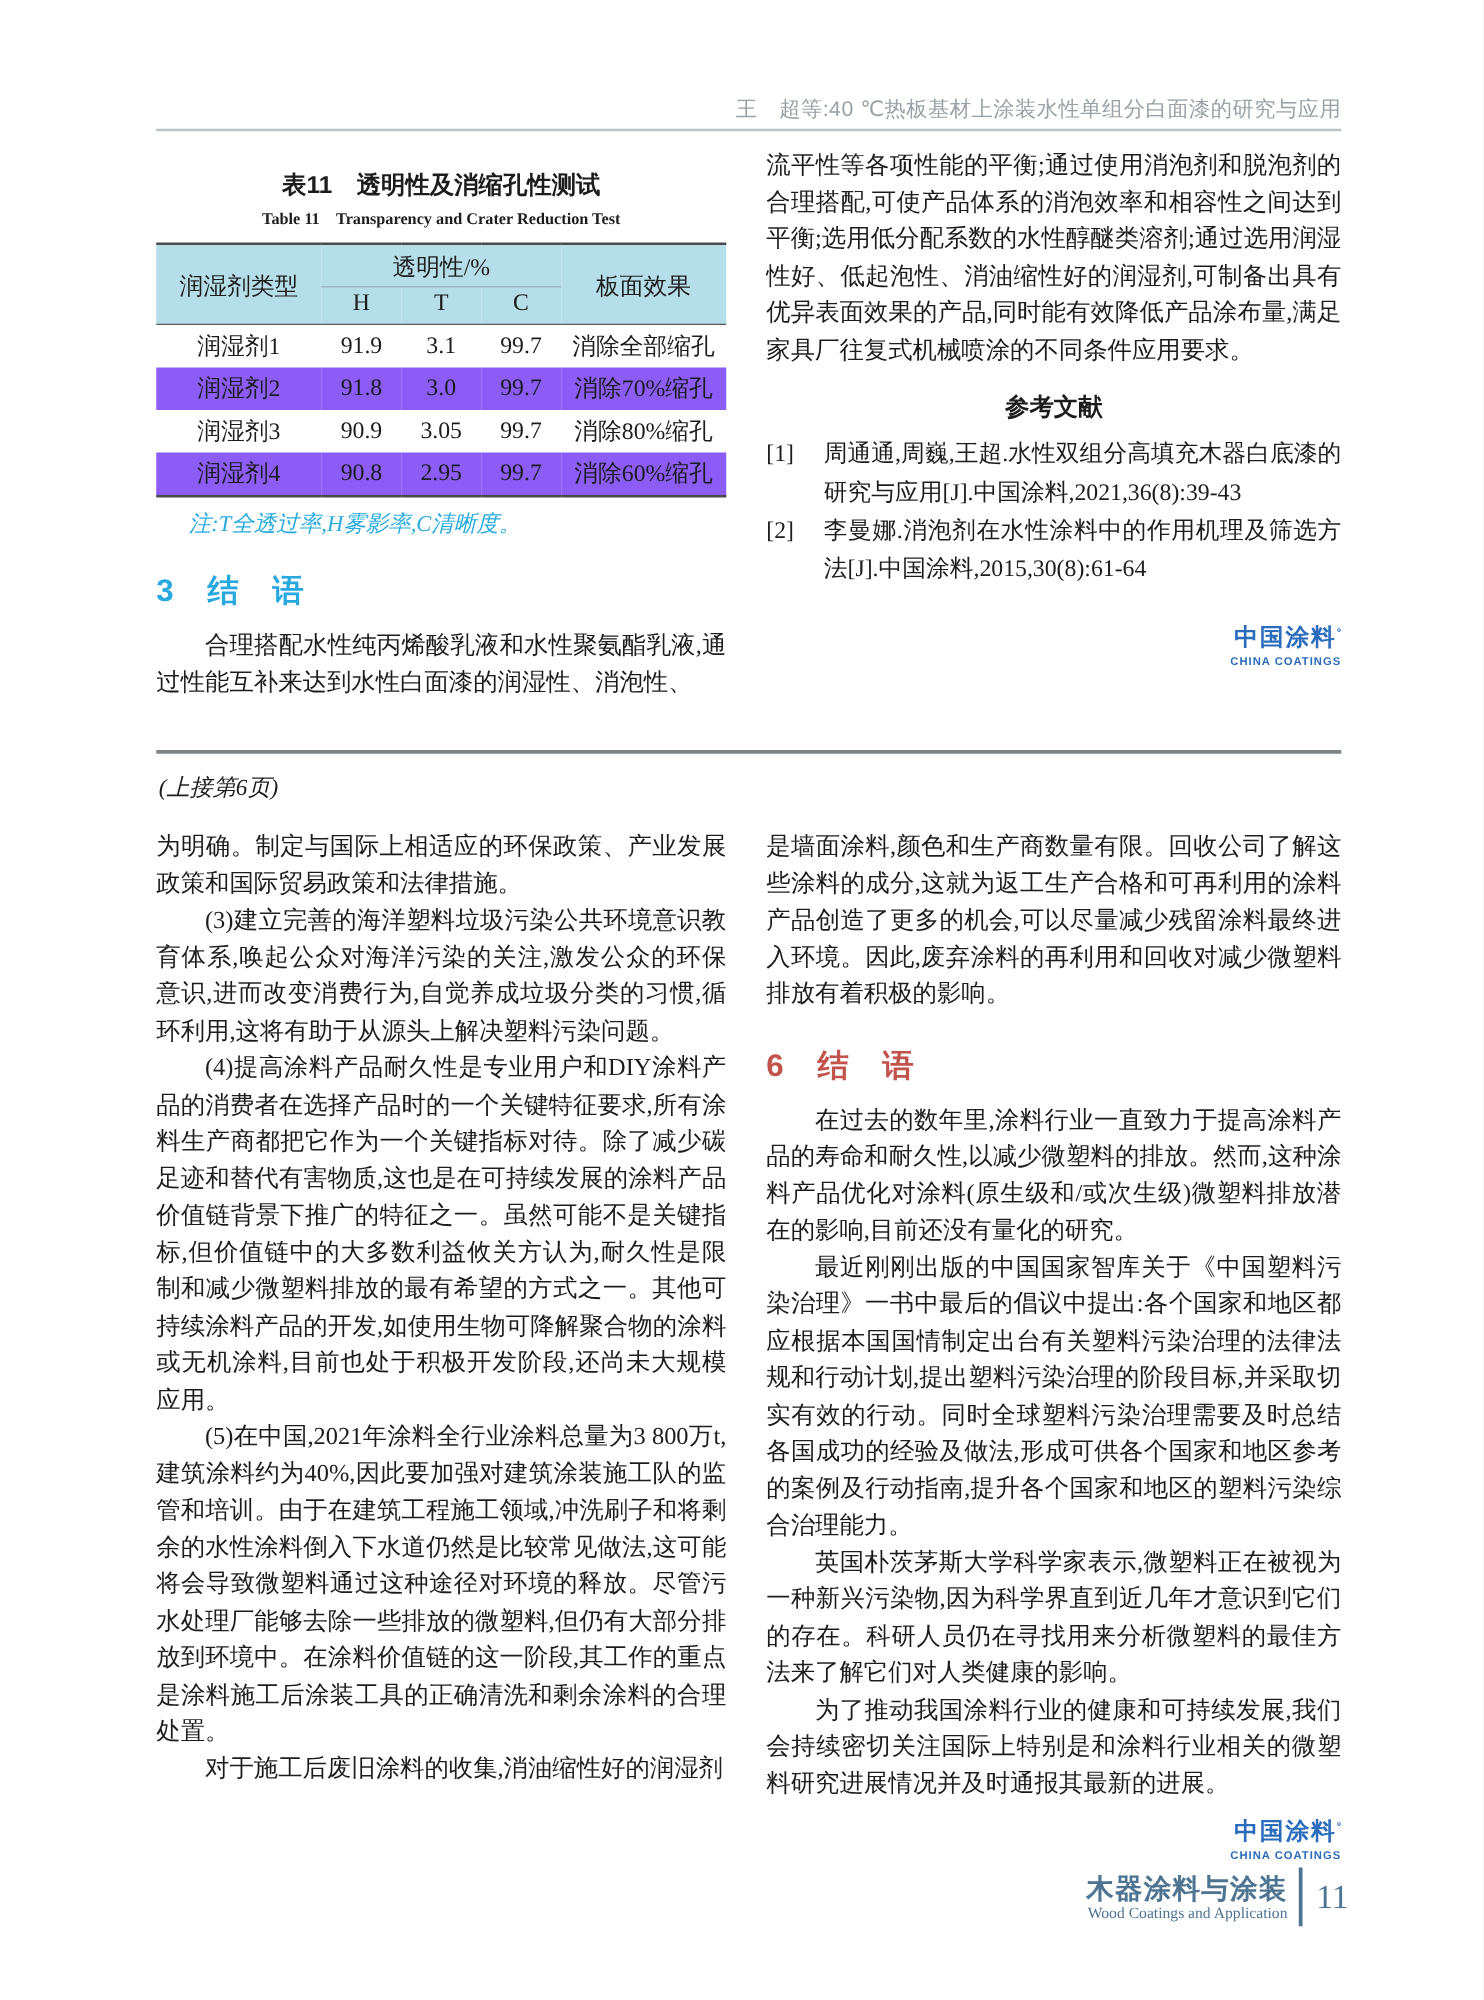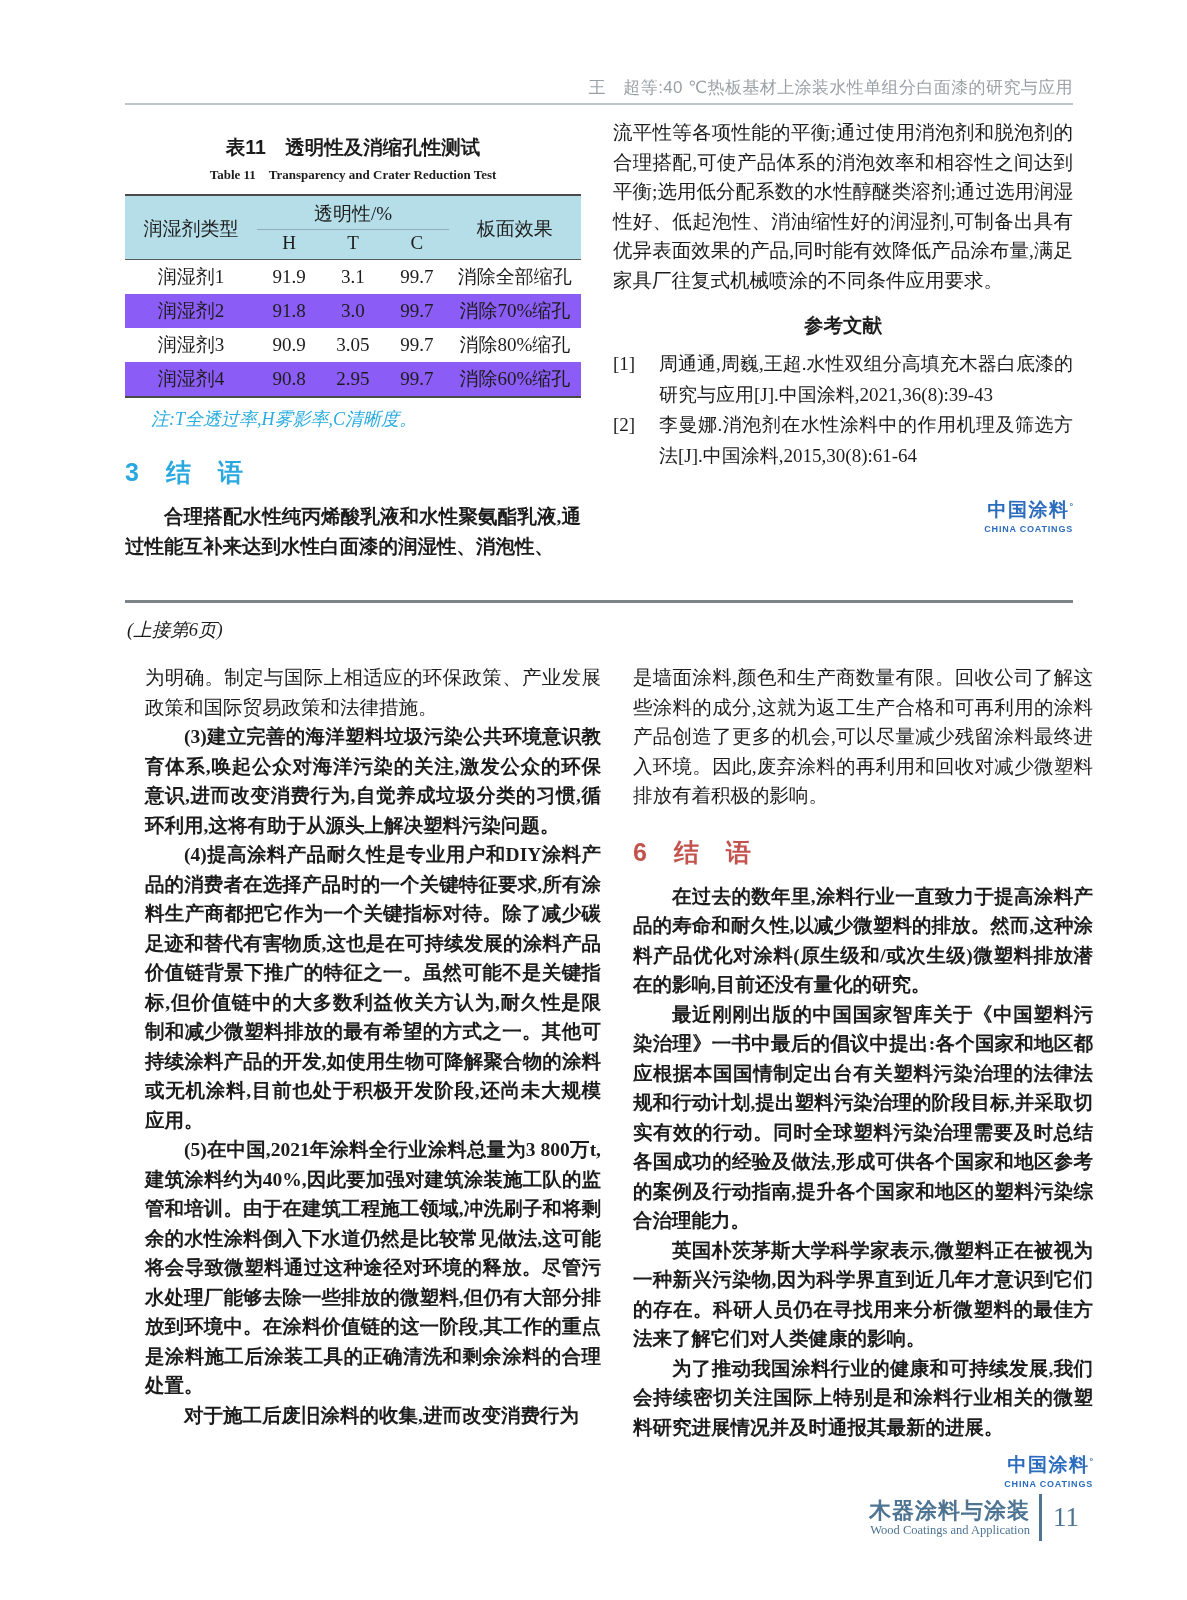--- a/index.html
+++ b/index.html
@@ -11,26 +11,26 @@
   
   .running-title {
     position:absolute; top:76px; right:114px;
     font-family:"Liberation Sans","DejaVu Sans",sans-serif;
     font-size:17px; color:#9aa1a6; letter-spacing:0.4px;
   }
   .header-rule { position:absolute; top:103px; left:125px; width:948px; height:2px; background:#bdc4c8; }
 
   
   .top-section { position:absolute; top:118px; left:125px; width:948px; display:flex; gap:32px; }
-  .bottom-section { position:absolute; top:663px; left:125px; width:948px; display:flex; gap:32px;margin-left:20px; }
+  .bottom-section { position:absolute; top:663px; left:125px; width:948px; display:flex; gap:32px; }
   .col-left { width:456px; flex:none; }
   .col-right { width:460px; flex:none; }
 
   .body-para { margin:0; font-size:19.5px; line-height:29.5px; text-align:justify; }
-  .indent { text-indent:2em;font-weight:bold; }
+  .indent { text-indent:2em; }
 
   
   .table-caption-zh { text-align:center; font-family:"Liberation Sans","DejaVu Sans",sans-serif; font-weight:bold; font-size:19.5px; margin:16px 0 5px; }
   .table-caption-en { text-align:center; font-weight:bold; font-size:13px; margin:0 0 10px; }
   table.data-table { width:100%; border-collapse:collapse; font-size:19px;
     border-top:2px solid #4a4a4a; border-bottom:2px solid #4a4a4a; }
   .data-table th { background:#b5dee9; font-weight:normal; text-align:center; padding:2px 0; }
   .data-table thead tr:first-child th { padding-top:5px; }
   .data-table thead tr:last-child th { padding-bottom:5px; }
   .data-table thead { border-bottom:1.5px solid #5a5a5a;padding-left:48px; }
@@ -170,21 +170,21 @@
   <div class="divider"></div>
   <div class="continued">(上接第6页)</div>
 
   <div class="bottom-section">
 
     <div class="col-left">
       <p class="body-para">为明确。制定与国际上相适应的环保政策、产业发展政策和国际贸易政策和法律措施。</p>
       <p class="body-para indent">(3)建立完善的海洋塑料垃圾污染公共环境意识教育体系,唤起公众对海洋污染的关注,激发公众的环保意识,进而改变消费行为,自觉养成垃圾分类的习惯,循环利用,这将有助于从源头上解决塑料污染问题。</p>
       <p class="body-para indent">(4)提高涂料产品耐久性是专业用户和DIY涂料产品的消费者在选择产品时的一个关键特征要求,所有涂料生产商都把它作为一个关键指标对待。除了减少碳足迹和替代有害物质,这也是在可持续发展的涂料产品价值链背景下推广的特征之一。虽然可能不是关键指标,但价值链中的大多数利益攸关方认为,耐久性是限制和减少微塑料排放的最有希望的方式之一。其他可持续涂料产品的开发,如使用生物可降解聚合物的涂料或无机涂料,目前也处于积极开发阶段,还尚未大规模应用。</p>
       <p class="body-para indent">(5)在中国,2021年涂料全行业涂料总量为3 800万t,建筑涂料约为40%,因此要加强对建筑涂装施工队的监管和培训。由于在建筑工程施工领域,冲洗刷子和将剩余的水性涂料倒入下水道仍然是比较常见做法,这可能将会导致微塑料通过这种途径对环境的释放。尽管污水处理厂能够去除一些排放的微塑料,但仍有大部分排放到环境中。在涂料价值链的这一阶段,其工作的重点是涂料施工后涂装工具的正确清洗和剩余涂料的合理处置。</p>
-      <p class="body-para indent">对于施工后废旧涂料的收集,进而改变消费行为</p>
+      <p class="body-para indent">对于施工后废旧涂料的收集,消油缩性好的润湿剂</p>
     </div>
 
     <div class="col-right">
       <p class="body-para">是墙面涂料,颜色和生产商数量有限。回收公司了解这些涂料的成分,这就为返工生产合格和可再利用的涂料产品创造了更多的机会,可以尽量减少残留涂料最终进入环境。因此,废弃涂料的再利用和回收对减少微塑料排放有着积极的影响。</p>
 
       <div class="section-heading red">6　结　语</div>
 
       <p class="body-para indent">在过去的数年里,涂料行业一直致力于提高涂料产品的寿命和耐久性,以减少微塑料的排放。然而,这种涂料产品优化对涂料(原生级和/或次生级)微塑料排放潜在的影响,目前还没有量化的研究。</p>
       <p class="body-para indent">最近刚刚出版的中国国家智库关于《中国塑料污染治理》一书中最后的倡议中提出:各个国家和地区都应根据本国国情制定出台有关塑料污染治理的法律法规和行动计划,提出塑料污染治理的阶段目标,并采取切实有效的行动。同时全球塑料污染治理需要及时总结各国成功的经验及做法,形成可供各个国家和地区参考的案例及行动指南,提升各个国家和地区的塑料污染综合治理能力。</p>
       <p class="body-para indent">英国朴茨茅斯大学科学家表示,微塑料正在被视为一种新兴污染物,因为科学界直到近几年才意识到它们的存在。科研人员仍在寻找用来分析微塑料的最佳方法来了解它们对人类健康的影响。</p>

